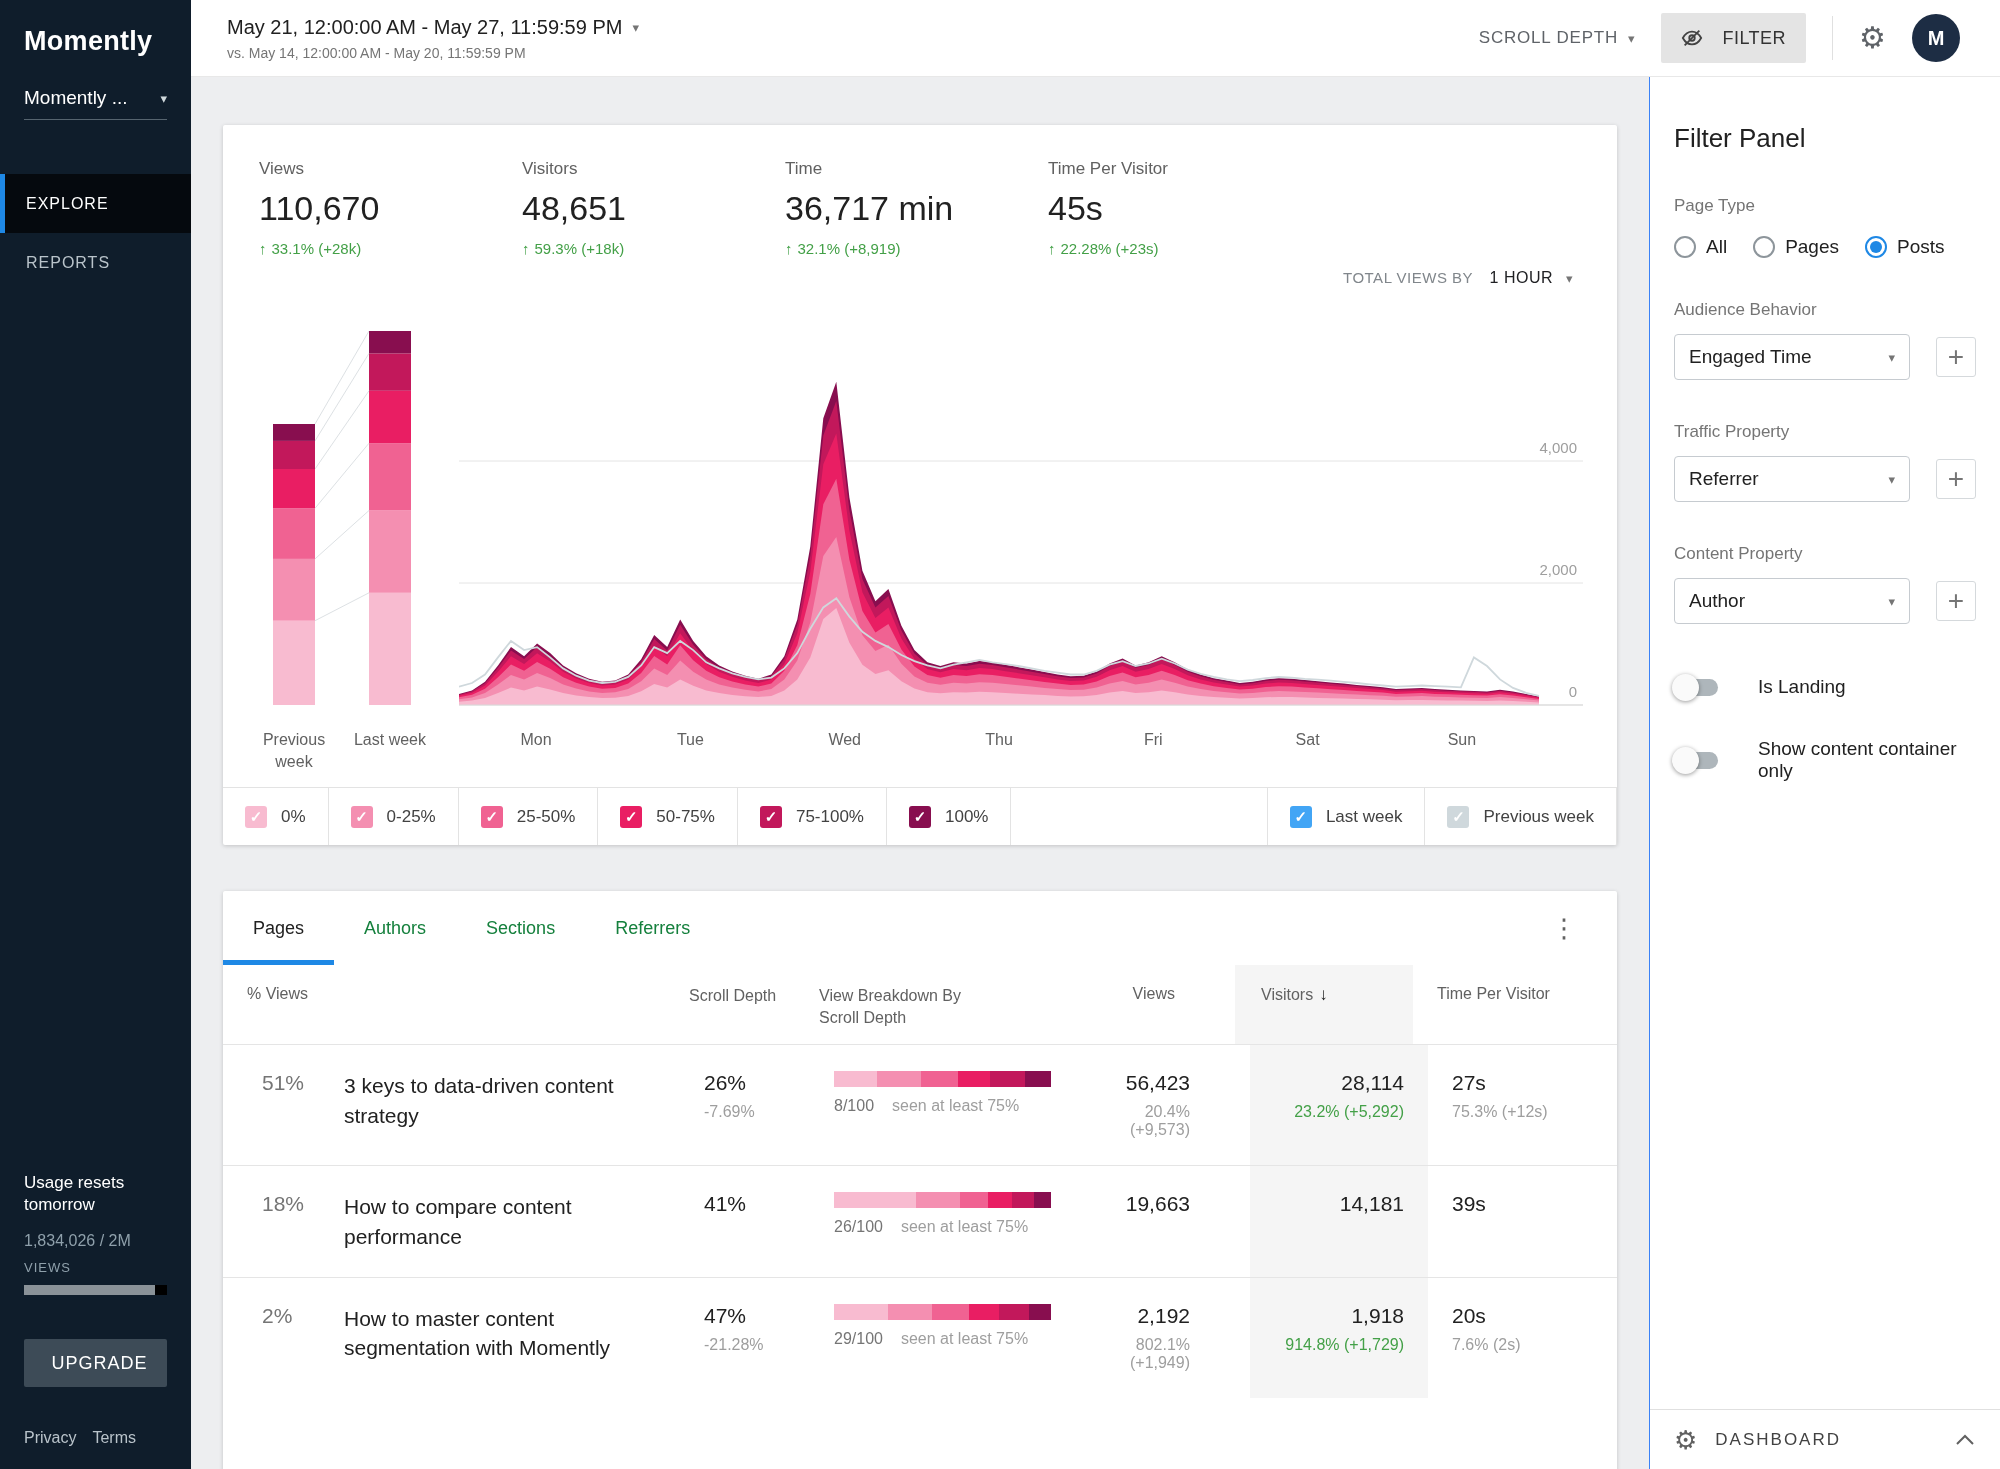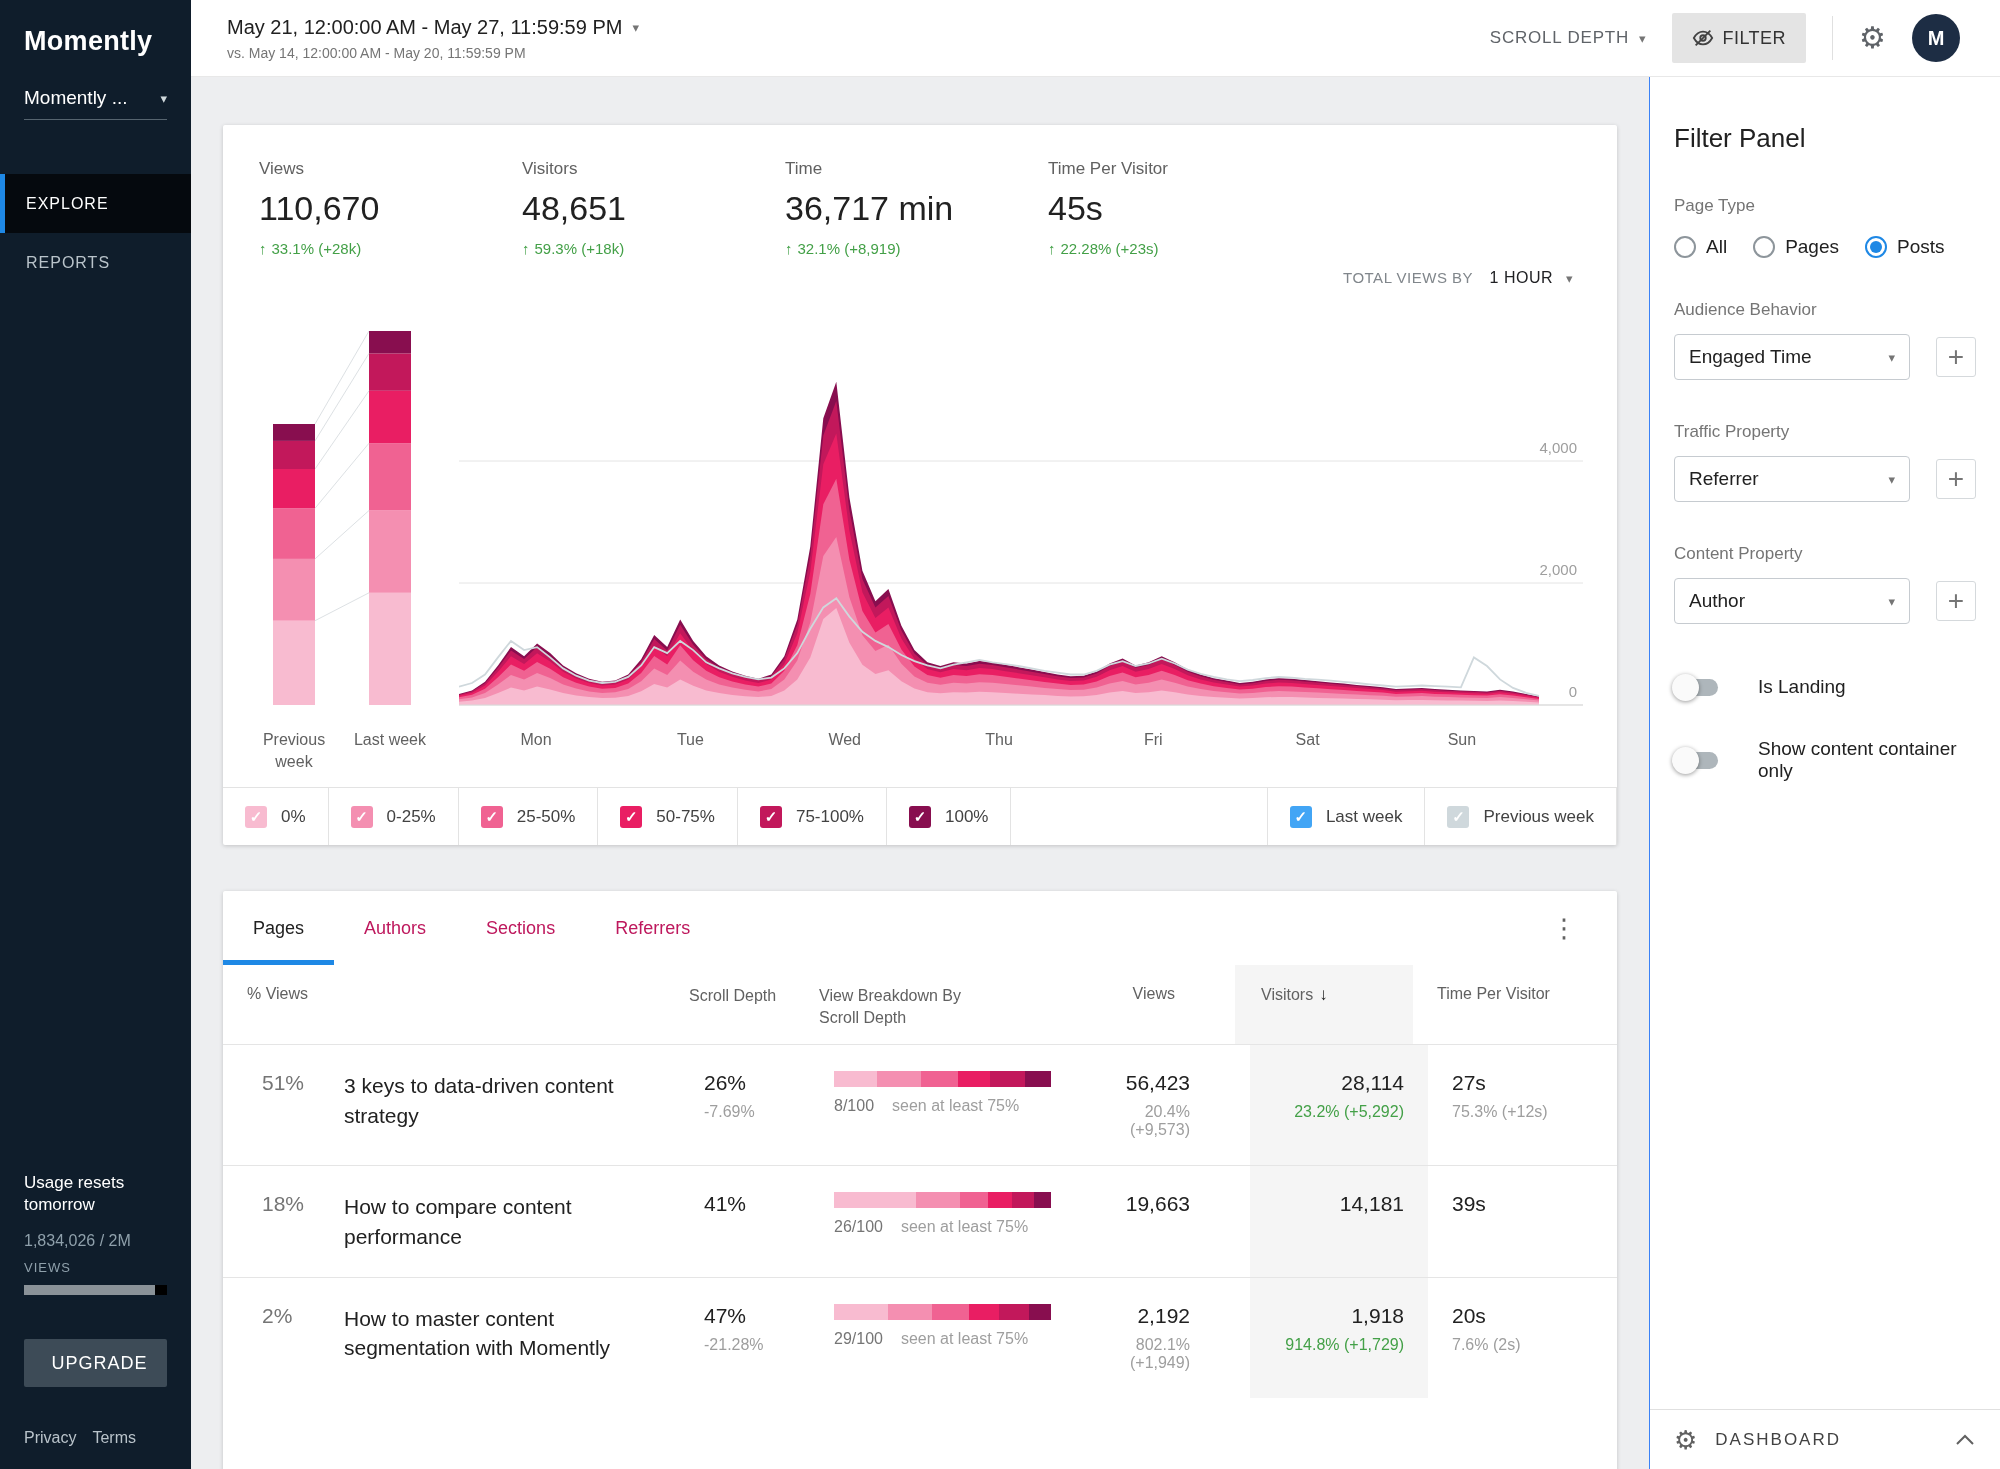--- a/index.html
+++ b/index.html
@@ -32,21 +32,21 @@
   
   .main-wrap { flex: 1; display: flex; flex-direction: column; min-width: 0; }
   .topbar { height: 77px; background: #fff; display: flex; align-items: center; padding-left: 36px;
             border-bottom: 1px solid #e8e8e8; flex-shrink: 0; }
   .date-main { font-size: 20px; color: #212121; display: flex; align-items: center; gap: 10px; cursor: pointer; }
   .date-sub { margin-top: 6px; font-size: 14px; color: #757575; }
   .caret { color: #757575; font-size: 13px; }
   .topbar-right { margin-left: auto; display: flex; align-items: center; gap: 26px; padding-right: 40px; }
   .metric-select { display: flex; align-items: center; gap: 10px; font-size: 17px; color: #5f6368;
                    letter-spacing: .8px; cursor: pointer; }
-  .filter-btn { display: flex; align-items: center; gap: 8px; height: 50px; padding: 0 20px; background: #e4e4e4;
+  .filter-btn { display: flex; align-items: center; gap: 19px; height: 50px; padding: 0 20px; background: #e4e4e4;
                 border: none; border-radius: 2px; font-size: 18px; color: #333; letter-spacing: .5px;
                 font-family: inherit; cursor: pointer; }
   .hdr-divider { width: 1px; height: 44px; background: #e0e0e0; }
   .gear { font-size: 30px; color: #5f6368; cursor: pointer; line-height: 1; }
   .avatar { width: 48px; height: 48px; border-radius: 50%; background: #1d2d44; color: #fff; font-size: 20px;
             font-weight: bold; display: flex; align-items: center; justify-content: center; cursor: pointer; }
 
   .content-row { flex: 1; display: flex; min-height: 0; }
   .content { flex: 1; min-width: 0; overflow: hidden; padding: 48px 32px 0 32px; }
 
@@ -70,21 +70,21 @@
   .legend { margin-top: 6px; border-top: 1px solid #e3e3e3; height: 58px; display: flex; align-items: stretch; font-size: 17px; color: #424242; }
   .legend-cell { display: flex; align-items: center; gap: 14px; padding: 0 22px; border-right: 1px solid #e3e3e3; cursor: pointer; }
   .legend-spacer { flex: 1; border-right: 1px solid #e3e3e3; }
   .cbx { width: 22px; height: 22px; border-radius: 3px; color: #fff; font-size: 15px; font-weight: bold;
          display: flex; align-items: center; justify-content: center; }
 
   
   .table-card { margin-top: 46px; min-height: 600px; }
   .tabs-row { display: flex; align-items: center; height: 74px; }
   .tabs { display: flex; height: 100%; }
-  .tab { padding: 0 30px; display: flex; align-items: center; font-size: 18px; color: #be185d; position: relative; cursor: pointer; }
+  .tab { padding: 0 30px; display: flex; align-items: center; font-size: 18px; color: #15803d; position: relative; cursor: pointer; }
   .tab.active { color: #212121; }
   .tab.active::after { content: ''; position: absolute; left: 0; right: 0; bottom: 0; height: 5px; background: #1e88e5; }
   .kebab { margin-left: auto; margin-right: 40px; font-size: 26px; color: #616161; cursor: pointer; }
 
   .t-row { display: grid; grid-template-columns: 106px 360px 130px 250px 166px 178px 1fr; align-items: stretch; }
   .t-head { font-size: 16px; color: #616161; }
   .t-head > div { padding-top: 20px; padding-bottom: 16px; }
   .t-body-row { border-top: 1px solid #e5e5e5; cursor: pointer; padding-left: 15px; }
   .t-body-row > div { padding-top: 26px; padding-bottom: 26px; }
   .cell-pct { padding-left: 24px; color: #757575; font-size: 21px; }

